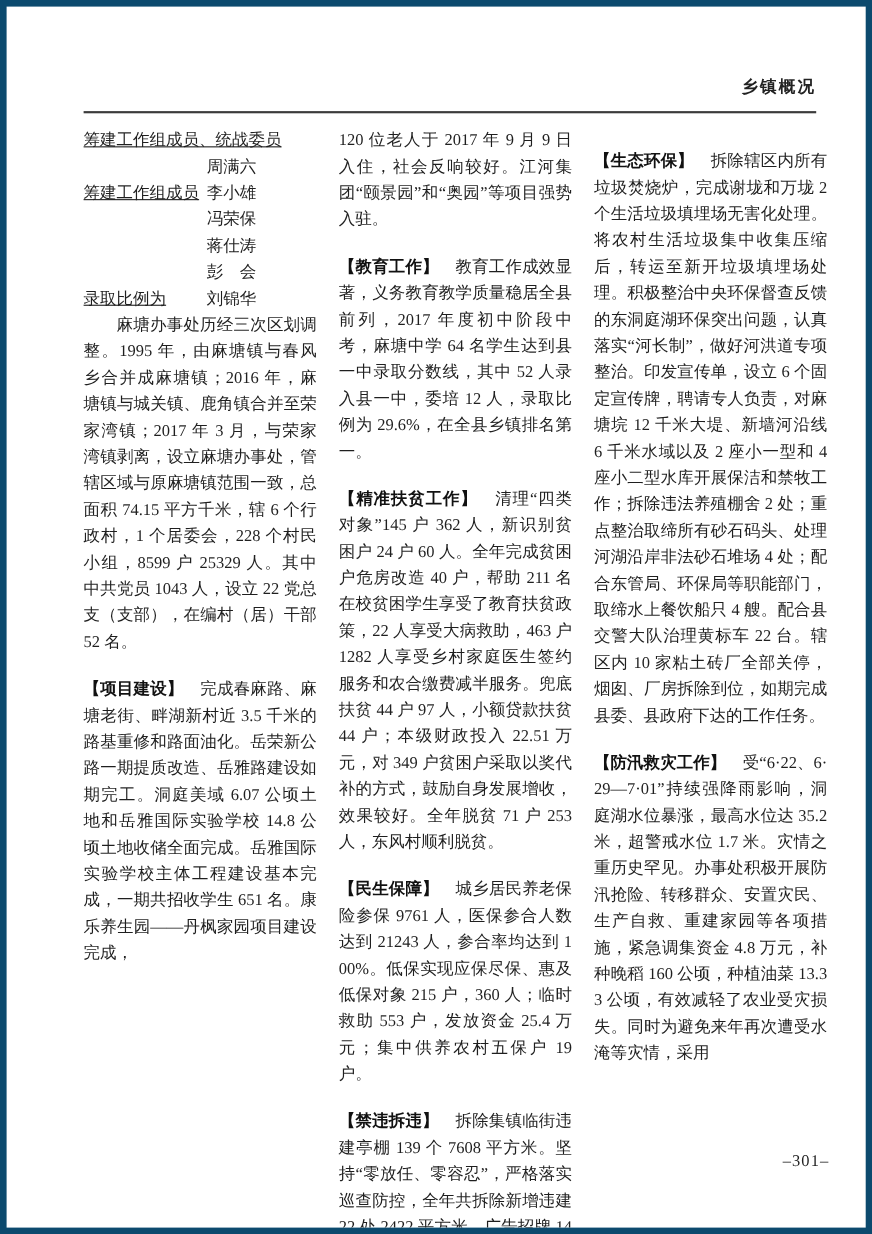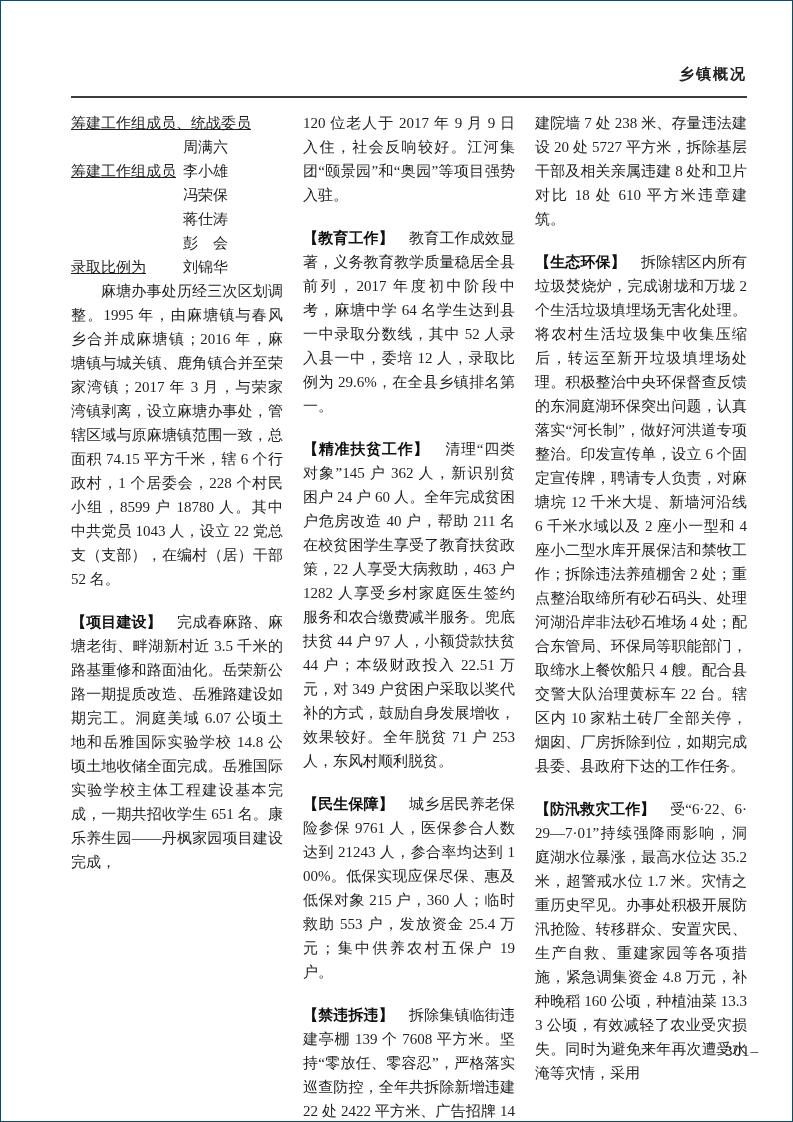--- a/index.html
+++ b/index.html
@@ -4,21 +4,21 @@
 <style>
   html,body{margin:0;padding:0;background:#ffffff;}
   .page{
     position:relative;
     width:793px;height:1122px;
     background:#ffffff;
     box-sizing:border-box;
     font-family:"Liberation Serif","DejaVu Serif",serif;
     color:#1f1f1f;
     overflow:hidden;
-    border:1px solid #0c4a6e;
+    border:6px solid #0c4a6e;
   }
   .running-head{
     position:absolute;
     left:70px;right:45px;top:64px;
     text-align:right;
     font-family:"Liberation Sans","DejaVu Sans",sans-serif;
     font-weight:bold;
     font-size:15px;
     letter-spacing:2px;
     color:#222;
@@ -100,31 +100,30 @@
           </div>
           <div class="roster-line">
             <span class="role"></span>
             <span class="name">彭　会</span>
           </div>
           <div class="roster-line">
             <span class="role">录取比例为</span>
             <span class="name">刘锦华</span>
           </div>
         </div>
-        <p class="para indent">麻塘办事处历经三次区划调整。1995 年，由麻塘镇与春风乡合并成麻塘镇；2016 年，麻塘镇与城关镇、鹿角镇合并至荣家湾镇；2017 年 3 月，与荣家湾镇剥离，设立麻塘办事处，管辖区域与原麻塘镇范围一致，总面积 74.15 平方千米，辖 6 个行政村，1 个居委会，228 个村民小组，8599 户 18780 人。其中中共党员 1043 人，设立 22 党总支（支部），在编村（居）干部 52 名。</p>
+        <p class="para indent">麻塘办事处历经三次区划调整。1995 年，由麻塘镇与春风乡合并成麻塘镇；2016 年，麻塘镇与城关镇、鹿角镇合并至荣家湾镇；2017 年 3 月，与荣家湾镇剥离，设立麻塘办事处，管辖区域与原麻塘镇范围一致，总面积 74.15 平方千米，辖 6 个行政村，1 个居委会，228 个村民小组，8599 户 25329 人。其中中共党员 1043 人，设立 22 党总支（支部），在编村（居）干部 52 名。</p>
         <p class="para section"><b class="head">【项目建设】</b>　完成春麻路、麻塘老街、畔湖新村近 3.5 千米的路基重修和路面油化。岳荣新公路一期提质改造、岳雅路建设如期完工。洞庭美域 6.07 公顷土地和岳雅国际实验学校 14.8 公顷土地收储全面完成。岳雅国际实验学校主体工程建设基本完成，一期共招收学生 651 名。康乐养生园——丹枫家园项目建设完成，</p>
       </div>
     <div class="col">
         <p class="para">120 位老人于 2017 年 9 月 9 日入住，社会反响较好。江河集团“颐景园”和“奥园”等项目强势入驻。</p>
         <p class="para section"><b class="head">【教育工作】</b>　教育工作成效显著，义务教育教学质量稳居全县前列，2017 年度初中阶段中考，麻塘中学 64 名学生达到县一中录取分数线，其中 52 人录入县一中，委培 12 人，录取比例为 29.6%，在全县乡镇排名第一。</p>
         <p class="para section"><b class="head">【精准扶贫工作】</b>　清理“四类对象”145 户 362 人，新识别贫困户 24 户 60 人。全年完成贫困户危房改造 40 户，帮助 211 名在校贫困学生享受了教育扶贫政策，22 人享受大病救助，463 户 1282 人享受乡村家庭医生签约服务和农合缴费减半服务。兜底扶贫 44 户 97 人，小额贷款扶贫 44 户；本级财政投入 22.51 万元，对 349 户贫困户采取以奖代补的方式，鼓励自身发展增收，效果较好。全年脱贫 71 户 253 人，东风村顺利脱贫。</p>
         <p class="para section"><b class="head">【民生保障】</b>　城乡居民养老保险参保 9761 人，医保参合人数达到 21243 人，参合率均达到 100%。低保实现应保尽保、惠及低保对象 215 户，360 人；临时救助 553 户，发放资金 25.4 万元；集中供养农村五保户 19 户。</p>
         <p class="para section"><b class="head">【禁违拆违】</b>　拆除集镇临街违建亭棚 139 个 7608 平方米。坚持“零放任、零容忍”，严格落实巡查防控，全年共拆除新增违建 22 处 2422 平方米、广告招牌 146 块、违</p>
       </div>
     <div class="col">
-        <p class="para">建院墙 7 处 238 米、存量违法建设 20 处 5727 平方米，拆除基层干部及相关亲属违建 8 处和卫片对比 18 处 610 平方米违章建筑。</p>
         <p class="para section"><b class="head">【生态环保】</b>　拆除辖区内所有垃圾焚烧炉，完成谢垅和万垅 2 个生活垃圾填埋场无害化处理。将农村生活垃圾集中收集压缩后，转运至新开垃圾填埋场处理。积极整治中央环保督查反馈的东洞庭湖环保突出问题，认真落实“河长制”，做好河洪道专项整治。印发宣传单，设立 6 个固定宣传牌，聘请专人负责，对麻塘垸 12 千米大堤、新墙河沿线 6 千米水域以及 2 座小一型和 4 座小二型水库开展保洁和禁牧工作；拆除违法养殖棚舍 2 处；重点整治取缔所有砂石码头、处理河湖沿岸非法砂石堆场 4 处；配合东管局、环保局等职能部门，取缔水上餐饮船只 4 艘。配合县交警大队治理黄标车 22 台。辖区内 10 家粘土砖厂全部关停，烟囱、厂房拆除到位，如期完成县委、县政府下达的工作任务。</p>
         <p class="para section"><b class="head">【防汛救灾工作】</b>　受“6·22、6·29—7·01”持续强降雨影响，洞庭湖水位暴涨，最高水位达 35.2 米，超警戒水位 1.7 米。灾情之重历史罕见。办事处积极开展防汛抢险、转移群众、安置灾民、生产自救、重建家园等各项措施，紧急调集资金 4.8 万元，补种晚稻 160 公顷，种植油菜 13.33 公顷，有效减轻了农业受灾损失。同时为避免来年再次遭受水淹等灾情，采用</p>
       </div>
   </div>
 
   <div class="page-number">–301–</div>
 </div>
 
 </body></html>

